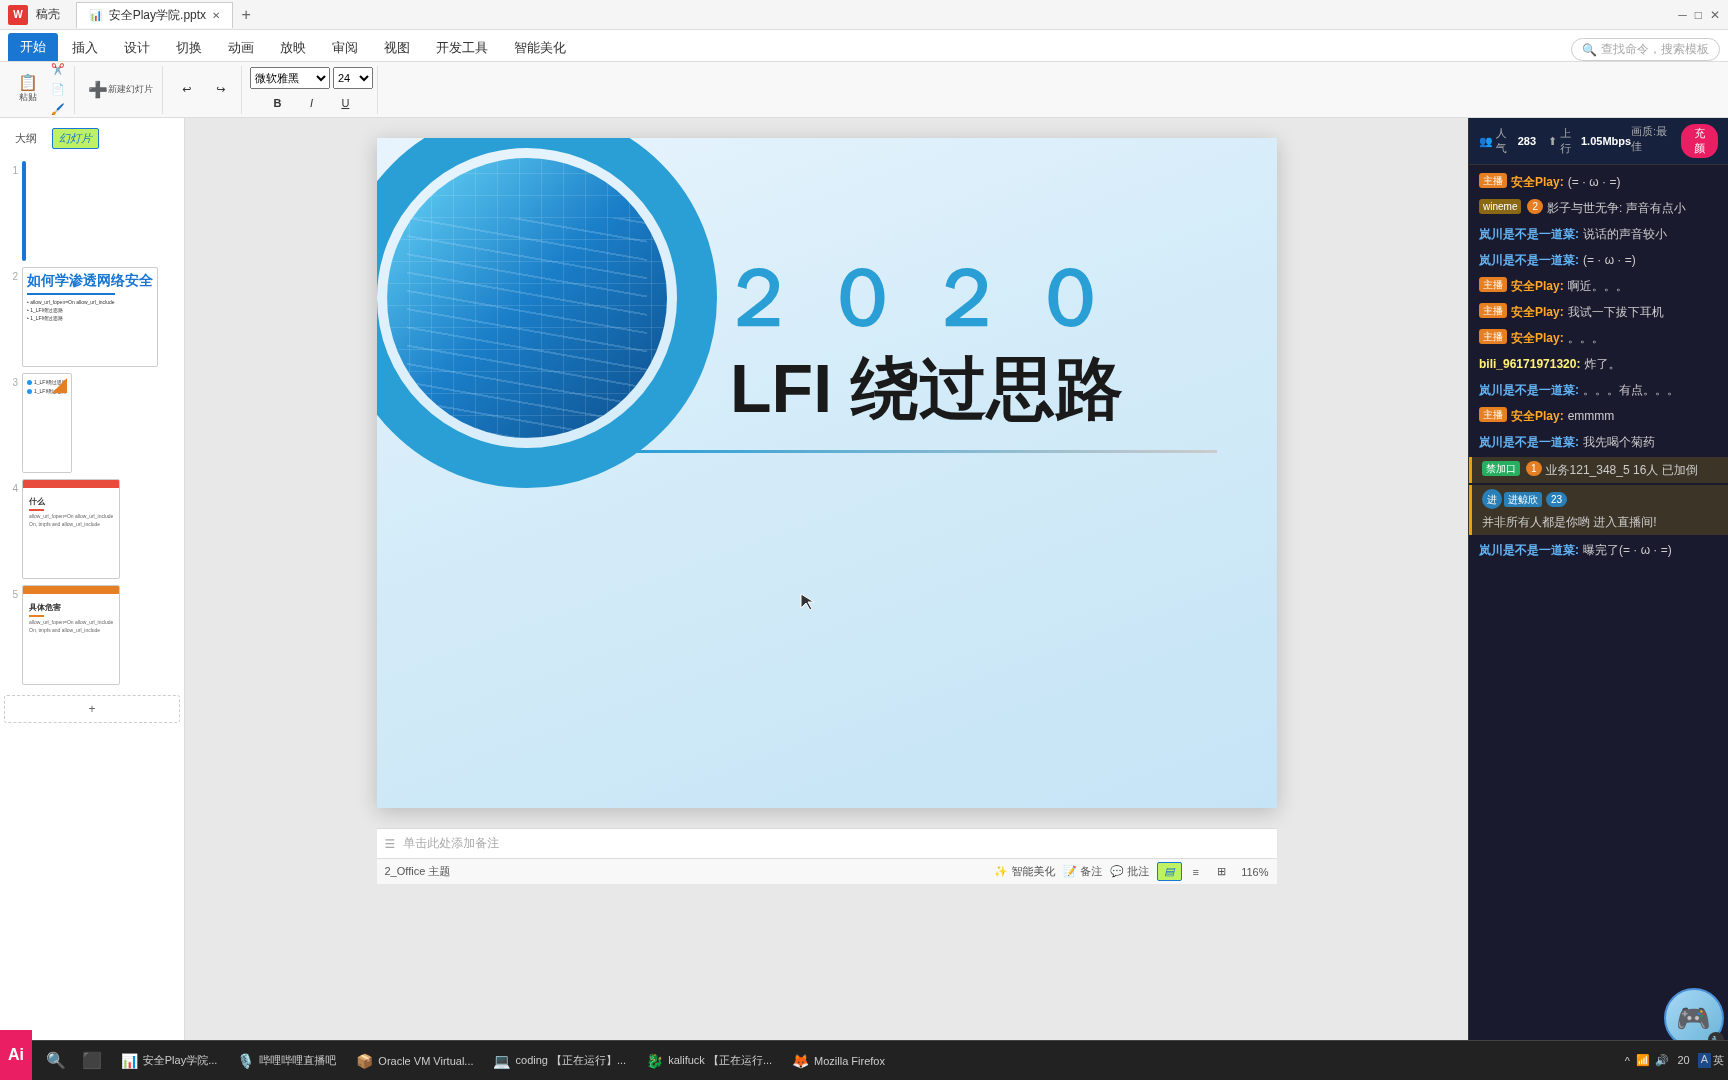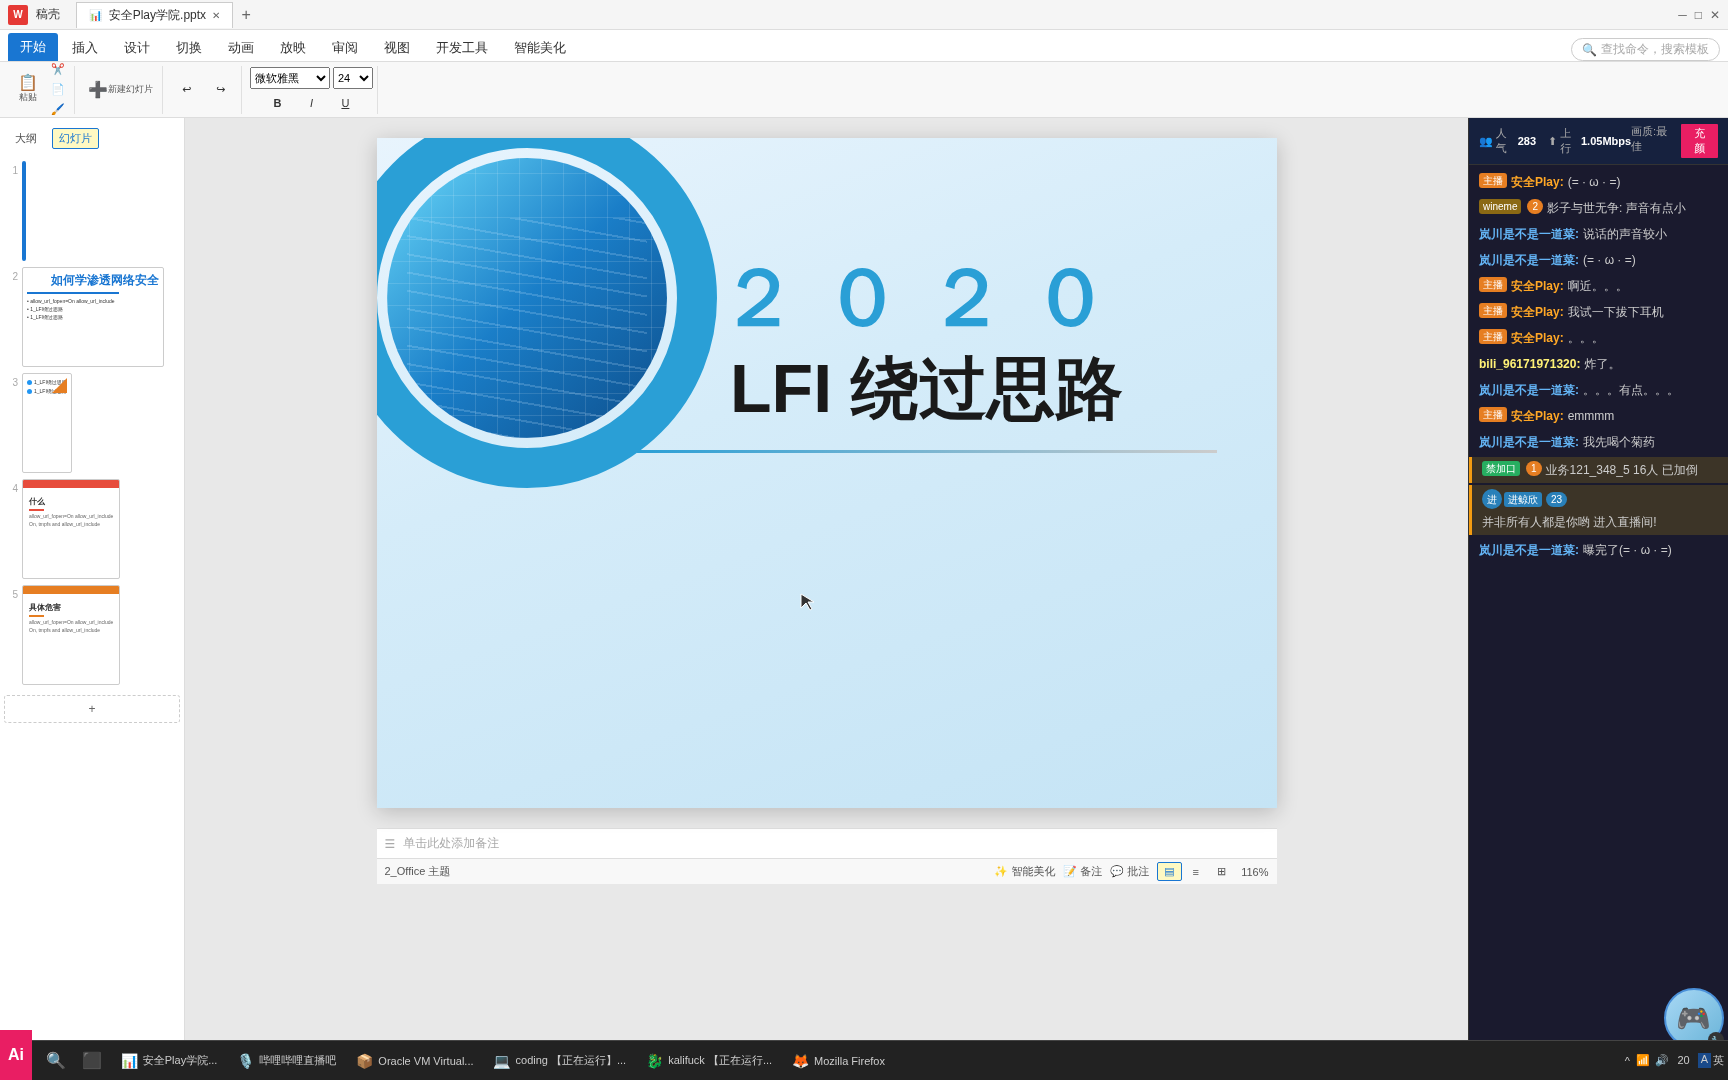--- a/index.html
+++ b/index.html
@@ -495,21 +495,21 @@
     }
     .view-btn {
       font-size: 11px;
       padding: 2px 6px;
       cursor: pointer;
       border: 1px solid transparent;
       border-radius: 2px;
       color: #555;
       background: none;
     }
-    .view-btn.active { color: #1976d2; border-color: #1976d2; background: #fef9c3; }
+    .view-btn.active { color: #1976d2; border-color: #1976d2; background: #bef264; font-style: italic; }
   </style>
 </head>
 <body>
 
 <div class="title-bar">
   <div class="title-bar-left">
     <div class="wps-logo">W</div>
     <span>稿壳</span>
   </div>
   <div class="tab-bar" style="margin-left:16px;">
@@ -611,21 +611,21 @@
       <div class="slide-thumb selected thumb1" style="position:relative; height:100px;">
         
         
         
       </div>
     </div>
 
     <div class="slide-thumb-wrapper">
       <span class="slide-num-label">2</span>
       <div class="slide-thumb thumb2" style="height:100px;background:#fff;padding:4px;">
-        <div style="color:#1976d2;font-size:12px;font-weight:bold;margin-bottom:3px;margin-left:24px;">如何学渗透网络安全</div>
+        <div style="color:#1976d2;font-size:14px;font-weight:bold;margin-bottom:3px;">如何学渗透网络安全</div>
         <div style="height:2px;background:#1976d2;width:70%;margin-bottom:3px;"></div>
         <div style="font-size:5px;color:#333;line-height:1.6;">
           <div>• allow_url_fopen=On allow_url_include</div>
           <div>• 1_LFI绕过思路</div>
           <div>• 1_LFI绕过思路</div>
         </div>
       </div>
     </div>
 
     <div class="slide-thumb-wrapper">
@@ -731,21 +731,21 @@
           <span class="rp-stat-val">283</span>
         </div>
         <div class="rp-stat">
           <span>⬆</span>
           <span>上行</span>
           <span class="rp-stat-val">1.05Mbps</span>
         </div>
       </div>
       <div class="rp-controls">
         <span class="rp-resolution">画质:最佳</span>
-        <button style="background:#e91e63;color:white;border:none;border-radius:1px;padding:2px 8px;font-size:11px;cursor:pointer;">充颜</button>
+        <button style="background:#e91e63;color:white;border:none;border-radius:14px;padding:2px 8px;font-size:11px;cursor:pointer;">充颜</button>
       </div>
     </div>
 
     <div class="chat-area">
 
       <div class="chat-msg">
         <span class="chat-badge">主播</span>
         <span class="chat-user orange">安全Play:</span>
         <span class="chat-text">(= · ω · =)</span>
       </div>

